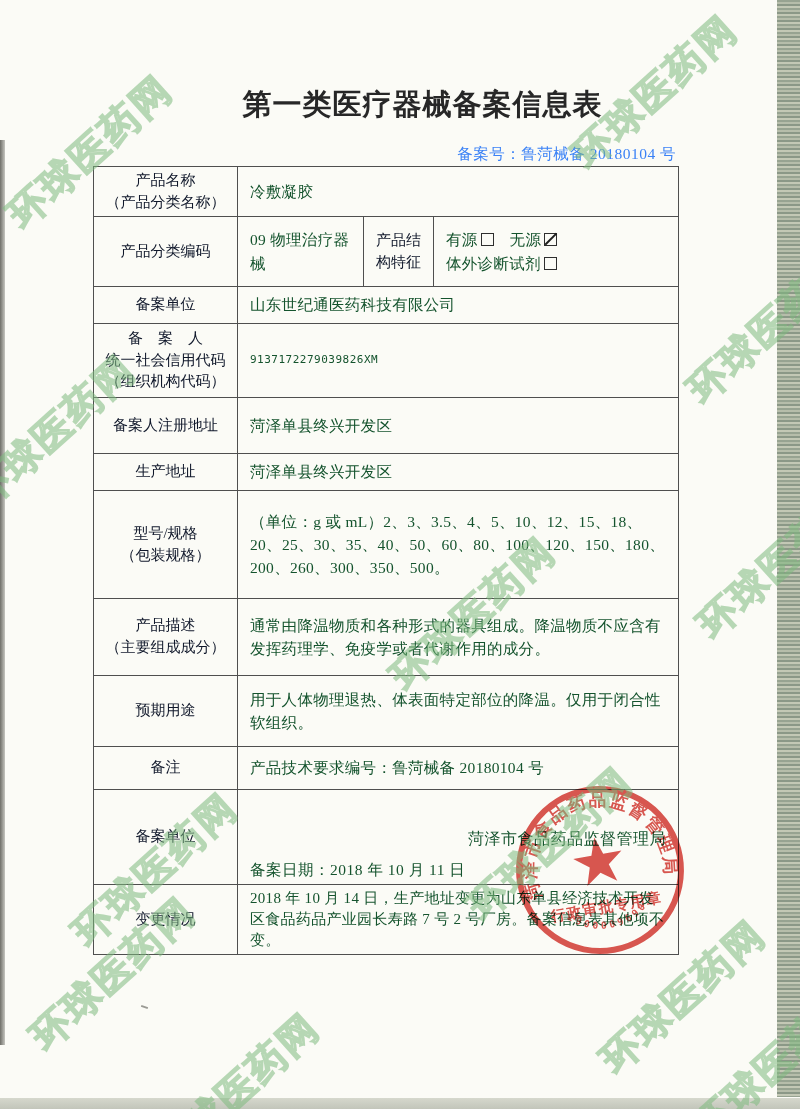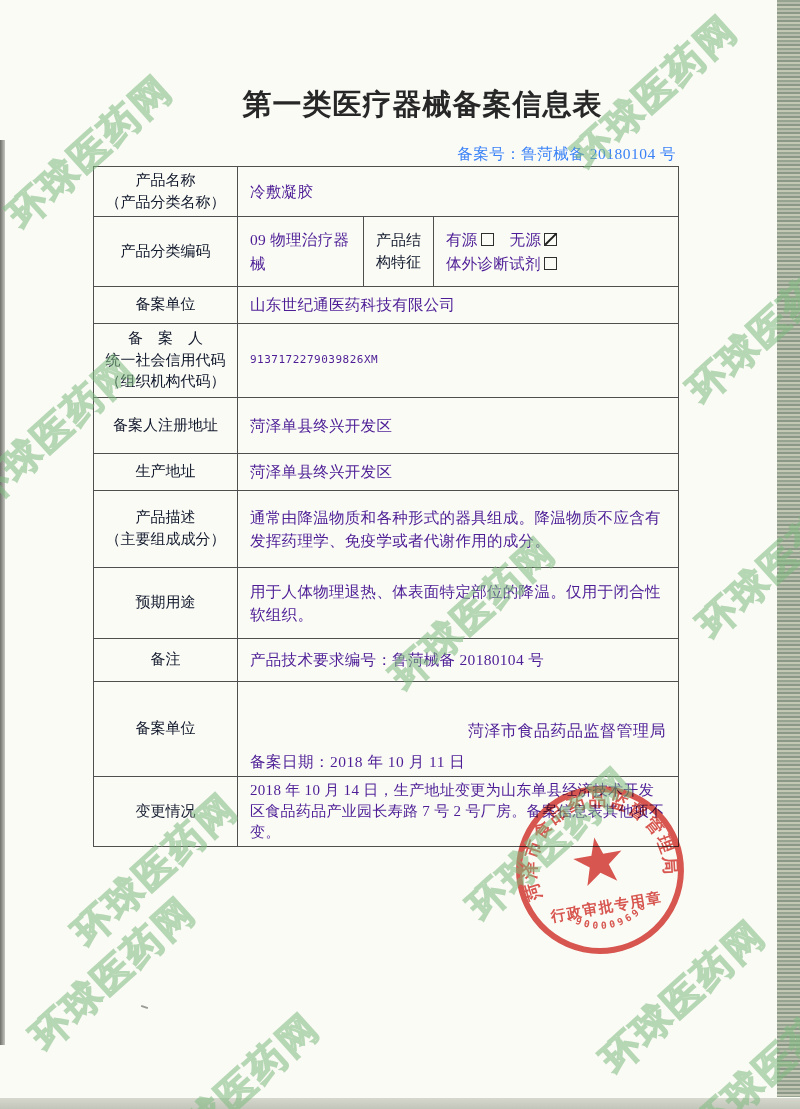--- a/index.html
+++ b/index.html
@@ -45,21 +45,21 @@
   }
   table.doc td{
     border:1px solid #4f4f4f;overflow:hidden;
   }
   td.lbl{
     text-align:center;vertical-align:middle;white-space:pre-line;
     font-size:15px;line-height:1.45;padding:2px 4px;color:#0f172a;
   }
   td.val{
     font-size:15.5px;line-height:1.5;padding:3px 12px;
-    vertical-align:middle;color:#4c1d95;letter-spacing:.3px;
+    vertical-align:middle;color:#14532d;letter-spacing:.3px;
   }
   td.val.code{font-family:"DejaVu Sans Mono",monospace;font-size:11px;letter-spacing:.5px;}
   .opt{white-space:nowrap;margin-right:16px;}
   .cbox{
     position:relative;display:inline-block;width:11px;height:11px;
     border:1.5px solid #2e2e2e;margin-left:3px;vertical-align:-1px;
   }
   .cbox.checked::after{
     content:"";position:absolute;left:-2px;top:4px;width:16px;height:2.4px;
     background:#1e1e1e;transform:rotate(-45deg);
@@ -138,20 +138,25 @@
     <tr style="height:56px">
       <td class="lbl">备案人注册地址</td>
       <td class="val" colspan="3">菏泽单县终兴开发区</td>
     </tr>
 
     <tr style="height:37px">
       <td class="lbl">生产地址</td>
       <td class="val" colspan="3">菏泽单县终兴开发区</td>
     </tr>
 
+    <tr style="height:108px">
+      <td class="lbl">型号/规格
+（包装规格）</td>
+      <td class="val" colspan="3">（单位：g 或 mL）2、3、3.5、4、5、10、12、15、18、20、25、30、35、40、50、60、80、100、120、150、180、200、260、300、350、500。</td>
+    </tr>
 
     <tr style="height:77px">
       <td class="lbl">产品描述
 （主要组成成分）</td>
       <td class="val" colspan="3">通常由降温物质和各种形式的器具组成。降温物质不应含有发挥药理学、免疫学或者代谢作用的成分。</td>
     </tr>
 
     <tr style="height:71px">
       <td class="lbl">预期用途</td>
       <td class="val" colspan="3">用于人体物理退热、体表面特定部位的降温。仅用于闭合性软组织。</td>

